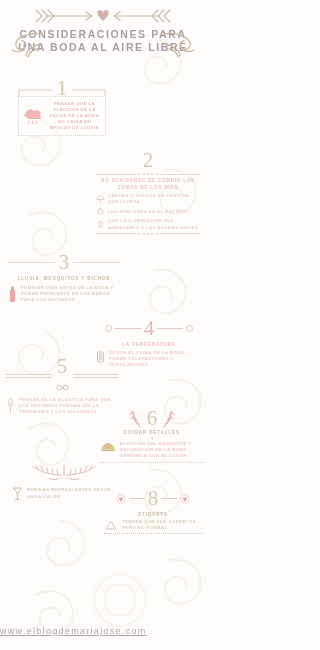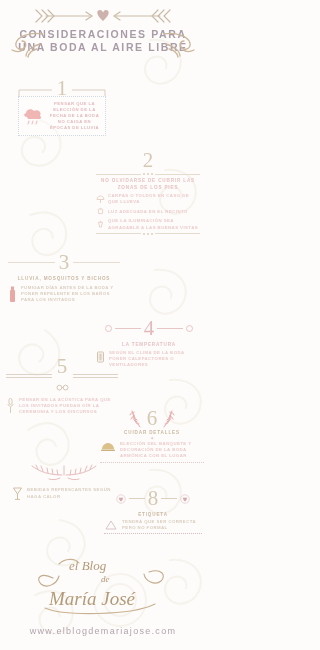--- a/index.html
+++ b/index.html
@@ -75,22 +75,22 @@
   
   #s6{left:100px;top:408px;width:104px;text-align:center;}
   
   #s7{left:12px;top:462px;width:104px;text-align:center;}
   
   #s8{left:104px;top:488px;width:98px;text-align:center;}
   .hrule8{display:flex;align-items:center;justify-content:center;gap:3px;}
   .hrule8 .bar{height:1px;background:#ddd0bd;width:16px;}
 
   .logo{position:absolute;left:0;top:548px;width:206px;text-align:center;}
-  .footer{position:absolute;left:0;top:626px;width:206px;text-align:center;
-    font-size:9px;letter-spacing:1.3px;color:#b3a3ae;}
+  .footer{position:absolute;left:0;top:626px;width:206px;text-align:left;
+    font-size:9px;letter-spacing:1.3px;color:#b3a3ae;text-decoration:underline;}
   .inline-ic{flex:0 0 auto;}
 </style>
 </head>
 <body>
 
 <svg class="swirlbg" viewBox="0 0 206 650">
   <defs>
     <g id="sw">
       <path d="M0,0 C22,-2 34,12 30,28 C26,42 10,48 0,40 C-8,33 -6,20 4,17 C12,15 18,21 16,28" fill="none" stroke="#f1ece3" stroke-width="2.1" stroke-linecap="round"></path>
     </g>
@@ -370,33 +370,16 @@
     <div class="cap" style="margin-top:2px;">ETIQUETA</div>
     <div style="display:flex;align-items:center;gap:4px;text-align:left;margin-top:1px;">
       <svg width="14" height="12" viewBox="0 0 14 12" class="inline-ic">
         <path d="M2,10 L7,2 L12,10 Z" fill="none" stroke="#d4bfbf" stroke-width=".9"></path>
       </svg>
       <span class="body">TENDRÁ QUE SER CORRECTA PERO NO FORMAL</span>
     </div>
     <div style="border-bottom:1px dotted #ddbfc0;margin-top:2px;"></div>
   </div>
 
-  <div class="logo">
-    <svg width="160" height="74" viewBox="0 0 160 74">
-      <g fill="none" stroke="#c3ab8d" stroke-width="1.1" stroke-linecap="round">
-        <path d="M30,30 C18,24 12,30 18,36 C24,41 34,36 36,28"></path>
-        <path d="M126,24 C138,20 144,27 138,33 C132,38 122,33 121,26"></path>
-      </g>
-      <g fill="#b49a78" font-family="Liberation Serif, serif" font-style="italic">
-        <text x="46" y="22" font-size="13">el Blog</text>
-        <text x="78" y="34" font-size="9">de</text>
-        <text x="26" y="57" font-size="19">María José</text>
-      </g>
-      <g fill="none" stroke="#c9b291" stroke-width="1.1" stroke-linecap="round">
-        <path d="M36,16 C42,10 52,10 56,15"></path>
-        <path d="M22,60 C40,68 108,68 132,56"></path>
-      </g>
-    </svg>
-  </div>
 
   <div class="footer">www.elblogdemariajose.com</div>
 
 </div>
 
 </body></html>

